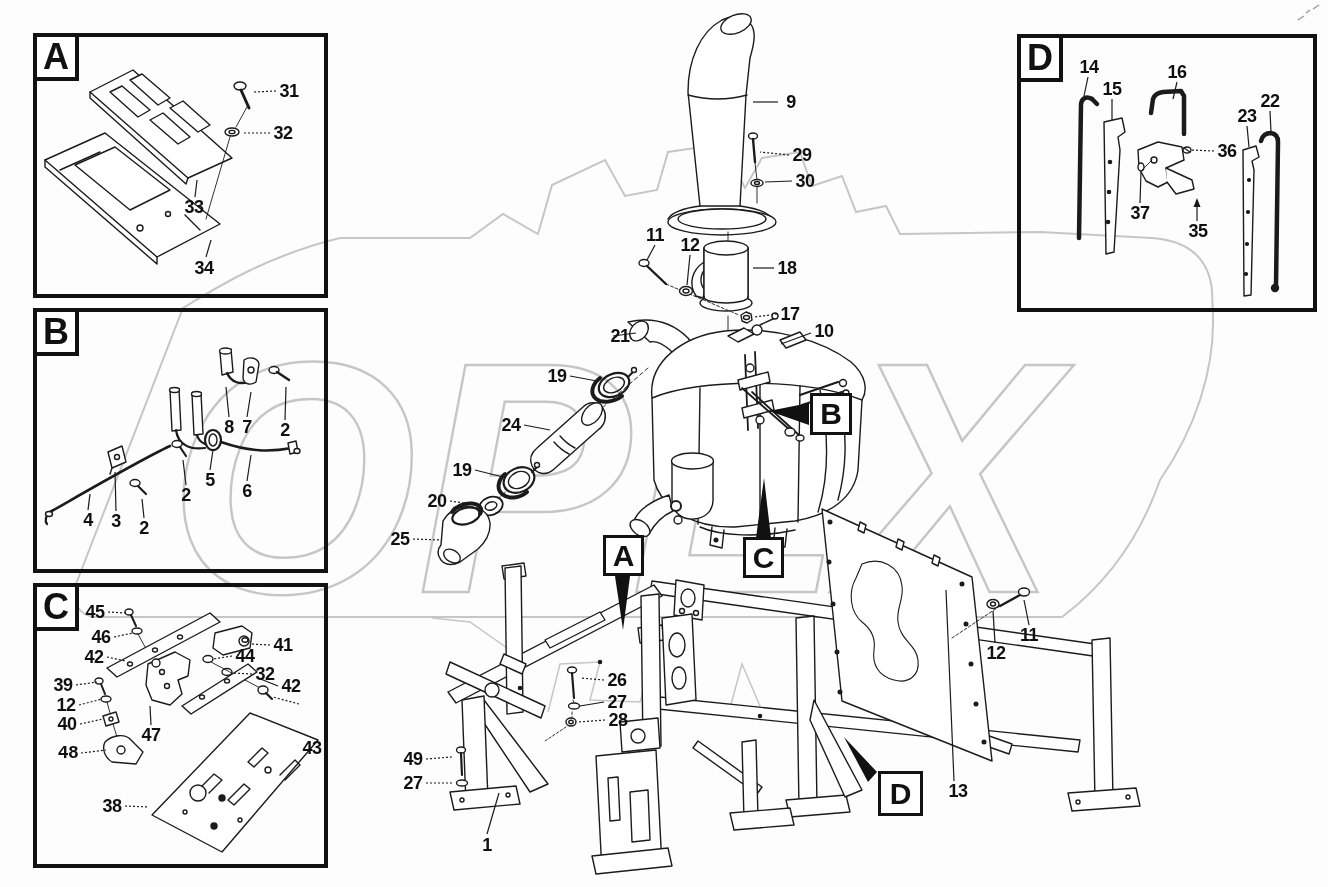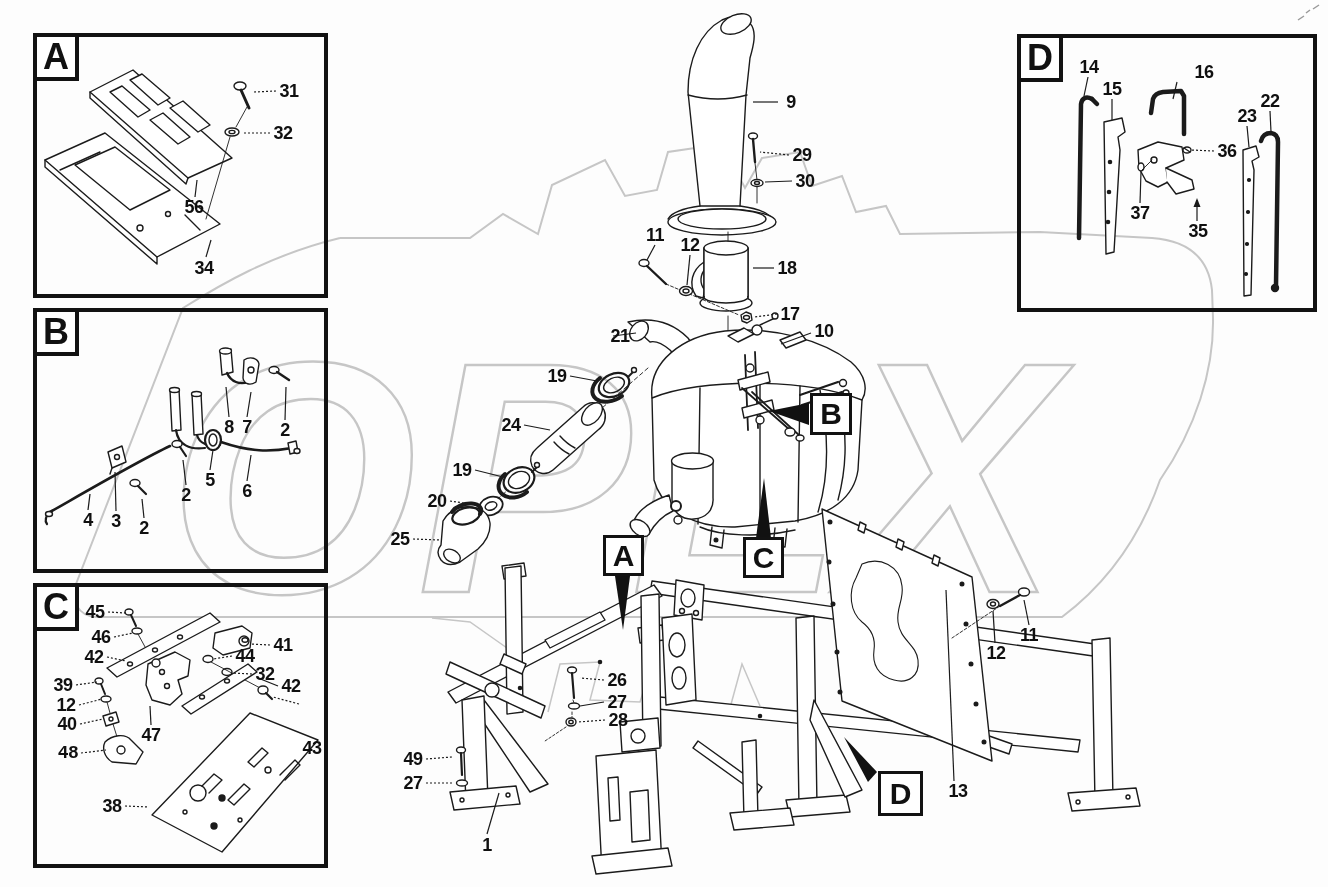--- a/index.html
+++ b/index.html
@@ -410,21 +410,21 @@
   <div class="chip">D</div>
 </div>
 
 <div class="marker" style="left:603px;top:535px;width:41px;height:41px">A</div>
 <div class="marker" style="left:810px;top:393px;width:42px;height:42px">B</div>
 <div class="marker" style="left:743px;top:537px;width:41px;height:41px">C</div>
 <div class="marker" style="left:878px;top:771px;width:45px;height:45px">D</div>
 
 <div class="num" style="left: 289px; top: 91px;">31</div>
     <div class="num" style="left: 283px; top: 133px;">32</div>
-    <div class="num" style="left: 194px; top: 207px;">56</div>
+    <div class="num" style="left: 194px; top: 207px;">33</div>
     <div class="num" style="left: 204px; top: 268px;">34</div>
     <div class="num" style="left: 229px; top: 427px;">8</div>
     <div class="num" style="left: 247px; top: 427px;">7</div>
     <div class="num" style="left: 285px; top: 430px;">2</div>
     <div class="num" style="left: 210px; top: 480px;">5</div>
     <div class="num" style="left: 186px; top: 495px;">2</div>
     <div class="num" style="left: 247px; top: 491px;">6</div>
     <div class="num" style="left: 88px; top: 520px;">4</div>
     <div class="num" style="left: 116px; top: 521px;">3</div>
     <div class="num" style="left: 144px; top: 528px;">2</div>
@@ -437,21 +437,21 @@
     <div class="num" style="left: 68px; top: 753px; font-family: Liberation Mono, monospace;">48</div>
     <div class="num" style="left: 151px; top: 735px;">47</div>
     <div class="num" style="left: 112px; top: 806px;">38</div>
     <div class="num" style="left: 283px; top: 645px;">41</div>
     <div class="num" style="left: 245px; top: 656px;">44</div>
     <div class="num" style="left: 265px; top: 674px;">32</div>
     <div class="num" style="left: 291px; top: 686px;">42</div>
     <div class="num" style="left: 312px; top: 704px; margin-top: 44px;">43</div>
     <div class="num" style="left: 1089px; top: 67px;">14</div>
     <div class="num" style="left: 1112px; top: 89px;">15</div>
-    <div class="num" style="left: 1177px; top: 72px; margin-left: 27px;">16</div>
+    <div class="num" style="left: 1177px; top: 72px;">16</div>
     <div class="num" style="left: 1227px; top: 151px;">36</div>
     <div class="num" style="left: 1140px; top: 213px;">37</div>
     <div class="num" style="left: 1198px; top: 231px;">35</div>
     <div class="num" style="left: 1247px; top: 116px;">23</div>
     <div class="num" style="left: 1270px; top: 101px;">22</div>
     <div class="num" style="left: 791px; top: 102px;">9</div>
     <div class="num" style="left: 802px; top: 155px;">29</div>
     <div class="num" style="left: 805px; top: 181px;">30</div>
     <div class="num" style="left: 655px; top: 235px;">11</div>
     <div class="num" style="left: 690px; top: 245px;">12</div>

